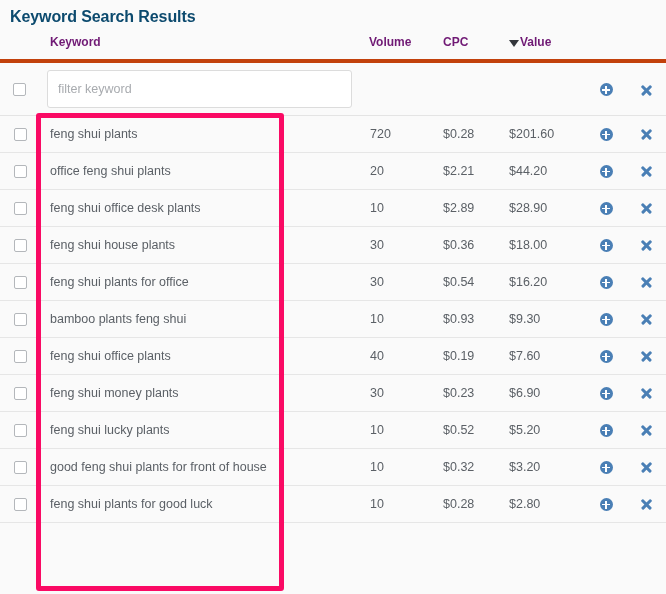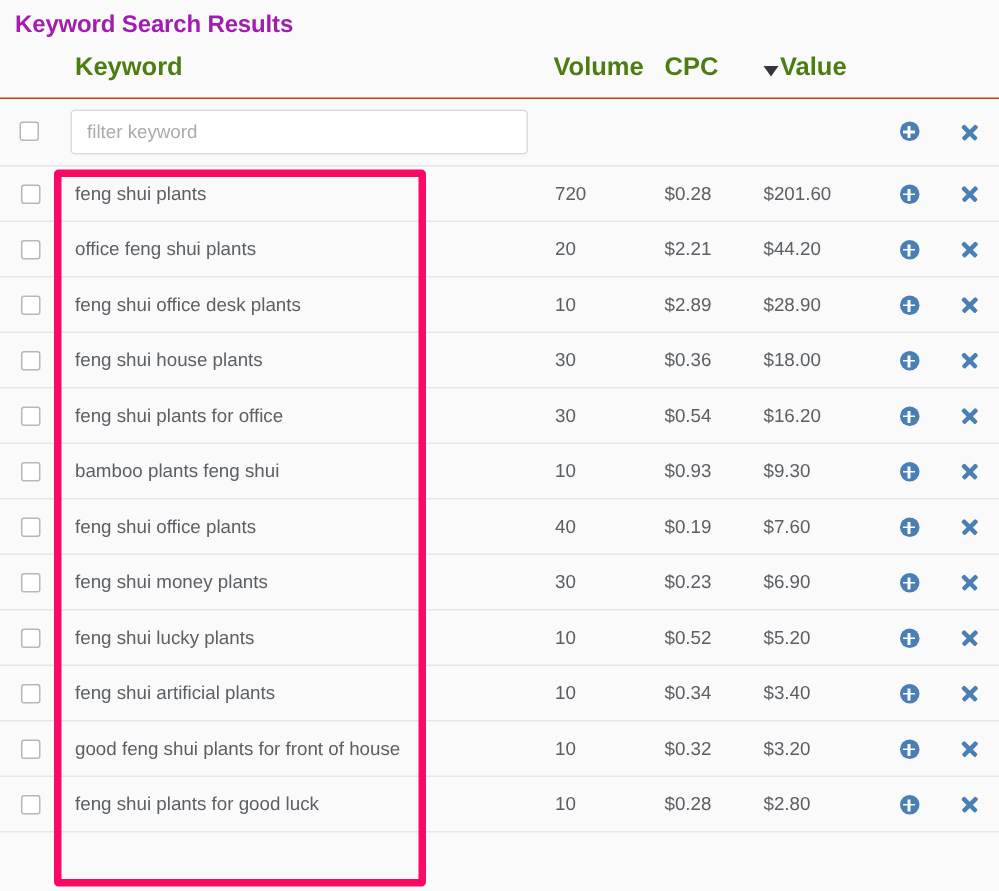--- a/index.html
+++ b/index.html
@@ -14,21 +14,21 @@
     font-family: "Liberation Sans", sans-serif;
     color: #4a4f55;
     overflow: hidden;
     position: relative;
   }
 
   
   .panel-title {
     font-size: 16px;
     font-weight: bold;
-    color: #a21caf;
+    color: #0c4a6e;
     padding: 7px 0 0 10px;
     letter-spacing: -0.1px;
     line-height: 20px;
   }
 
   
   table.kw-table {
     width: 666px;
     border-collapse: collapse;
     table-layout: fixed;
@@ -37,28 +37,28 @@
 
   col.c-check  { width: 36px; }
   col.c-kw     { width: 316px; }
   col.c-vol    { width: 80px; }
   col.c-cpc    { width: 68px; }
   col.c-val    { width: 86px; }
   col.c-add    { width: 40px; }
   col.c-del    { width: 40px; }
 
   thead th {
-    font-size: 17px;
+    font-size: 12px;
     font-weight: bold;
-    color: #4d7c0f;
+    color: #701a75;
     text-align: left;
     padding: 0 0 10px 0;
     vertical-align: bottom;
     background: #fafafa;
-    border-bottom: 1px solid #c2410c;
+    border-bottom: 4px solid #c2410c;
     white-space: nowrap;
   }
   thead th.th-kw   { padding-left: 14px; }
   thead th.th-vol  { padding-left: 17px; }
   thead th.th-cpc  { padding-left: 11px; margin-top: 36px; }
   thead th.th-val  { padding-left: 9px; }
 
   .sort-caret {
     display: inline-block;
     width: 0; height: 0;
@@ -71,21 +71,21 @@
 
   
   tr.filter-row td {
     padding: 7px 0 7px 0;
     background: #fafafa;
     border-bottom: 1px solid #e4e4e4;
     vertical-align: middle;
   }
   .filter-input {
     width: 305px;
-    height: 30px;
+    height: 38px;
     margin-left: 11px;
     border: 1px solid #dcdcdc;
     border-radius: 3px;
     background: #fff;
     font-family: "Liberation Sans", sans-serif;
     font-size: 12.5px;
     color: #55595f;
     padding: 0 10px;
     outline: none;
   }
@@ -294,29 +294,20 @@
         <td><input type="checkbox" class="cb" style=""></td>
         <td class="cell-kw">feng shui lucky plants</td>
         <td class="cell-vol">10</td>
         <td class="cell-cpc">$0.52</td>
         <td class="cell-val">$5.20</td>
         <td class="cell-act"><span class="ico-add"></span></td>
         <td class="cell-act"><span class="ico-del"></span></td>
       </tr>
       <tr>
         <td><input type="checkbox" class="cb" style=""></td>
-        <td class="cell-kw">feng shui artificial plants</td>
-        <td class="cell-vol">10</td>
-        <td class="cell-cpc">$0.34</td>
-        <td class="cell-val">$3.40</td>
-        <td class="cell-act"><span class="ico-add"></span></td>
-        <td class="cell-act"><span class="ico-del"></span></td>
-      </tr>
-      <tr>
-        <td><input type="checkbox" class="cb" style=""></td>
         <td class="cell-kw">good feng shui plants for front of house</td>
         <td class="cell-vol">10</td>
         <td class="cell-cpc">$0.32</td>
         <td class="cell-val">$3.20</td>
         <td class="cell-act"><span class="ico-add"></span></td>
         <td class="cell-act"><span class="ico-del"></span></td>
       </tr>
       <tr>
         <td><input type="checkbox" class="cb" style=""></td>
         <td class="cell-kw">feng shui plants for good luck</td>

